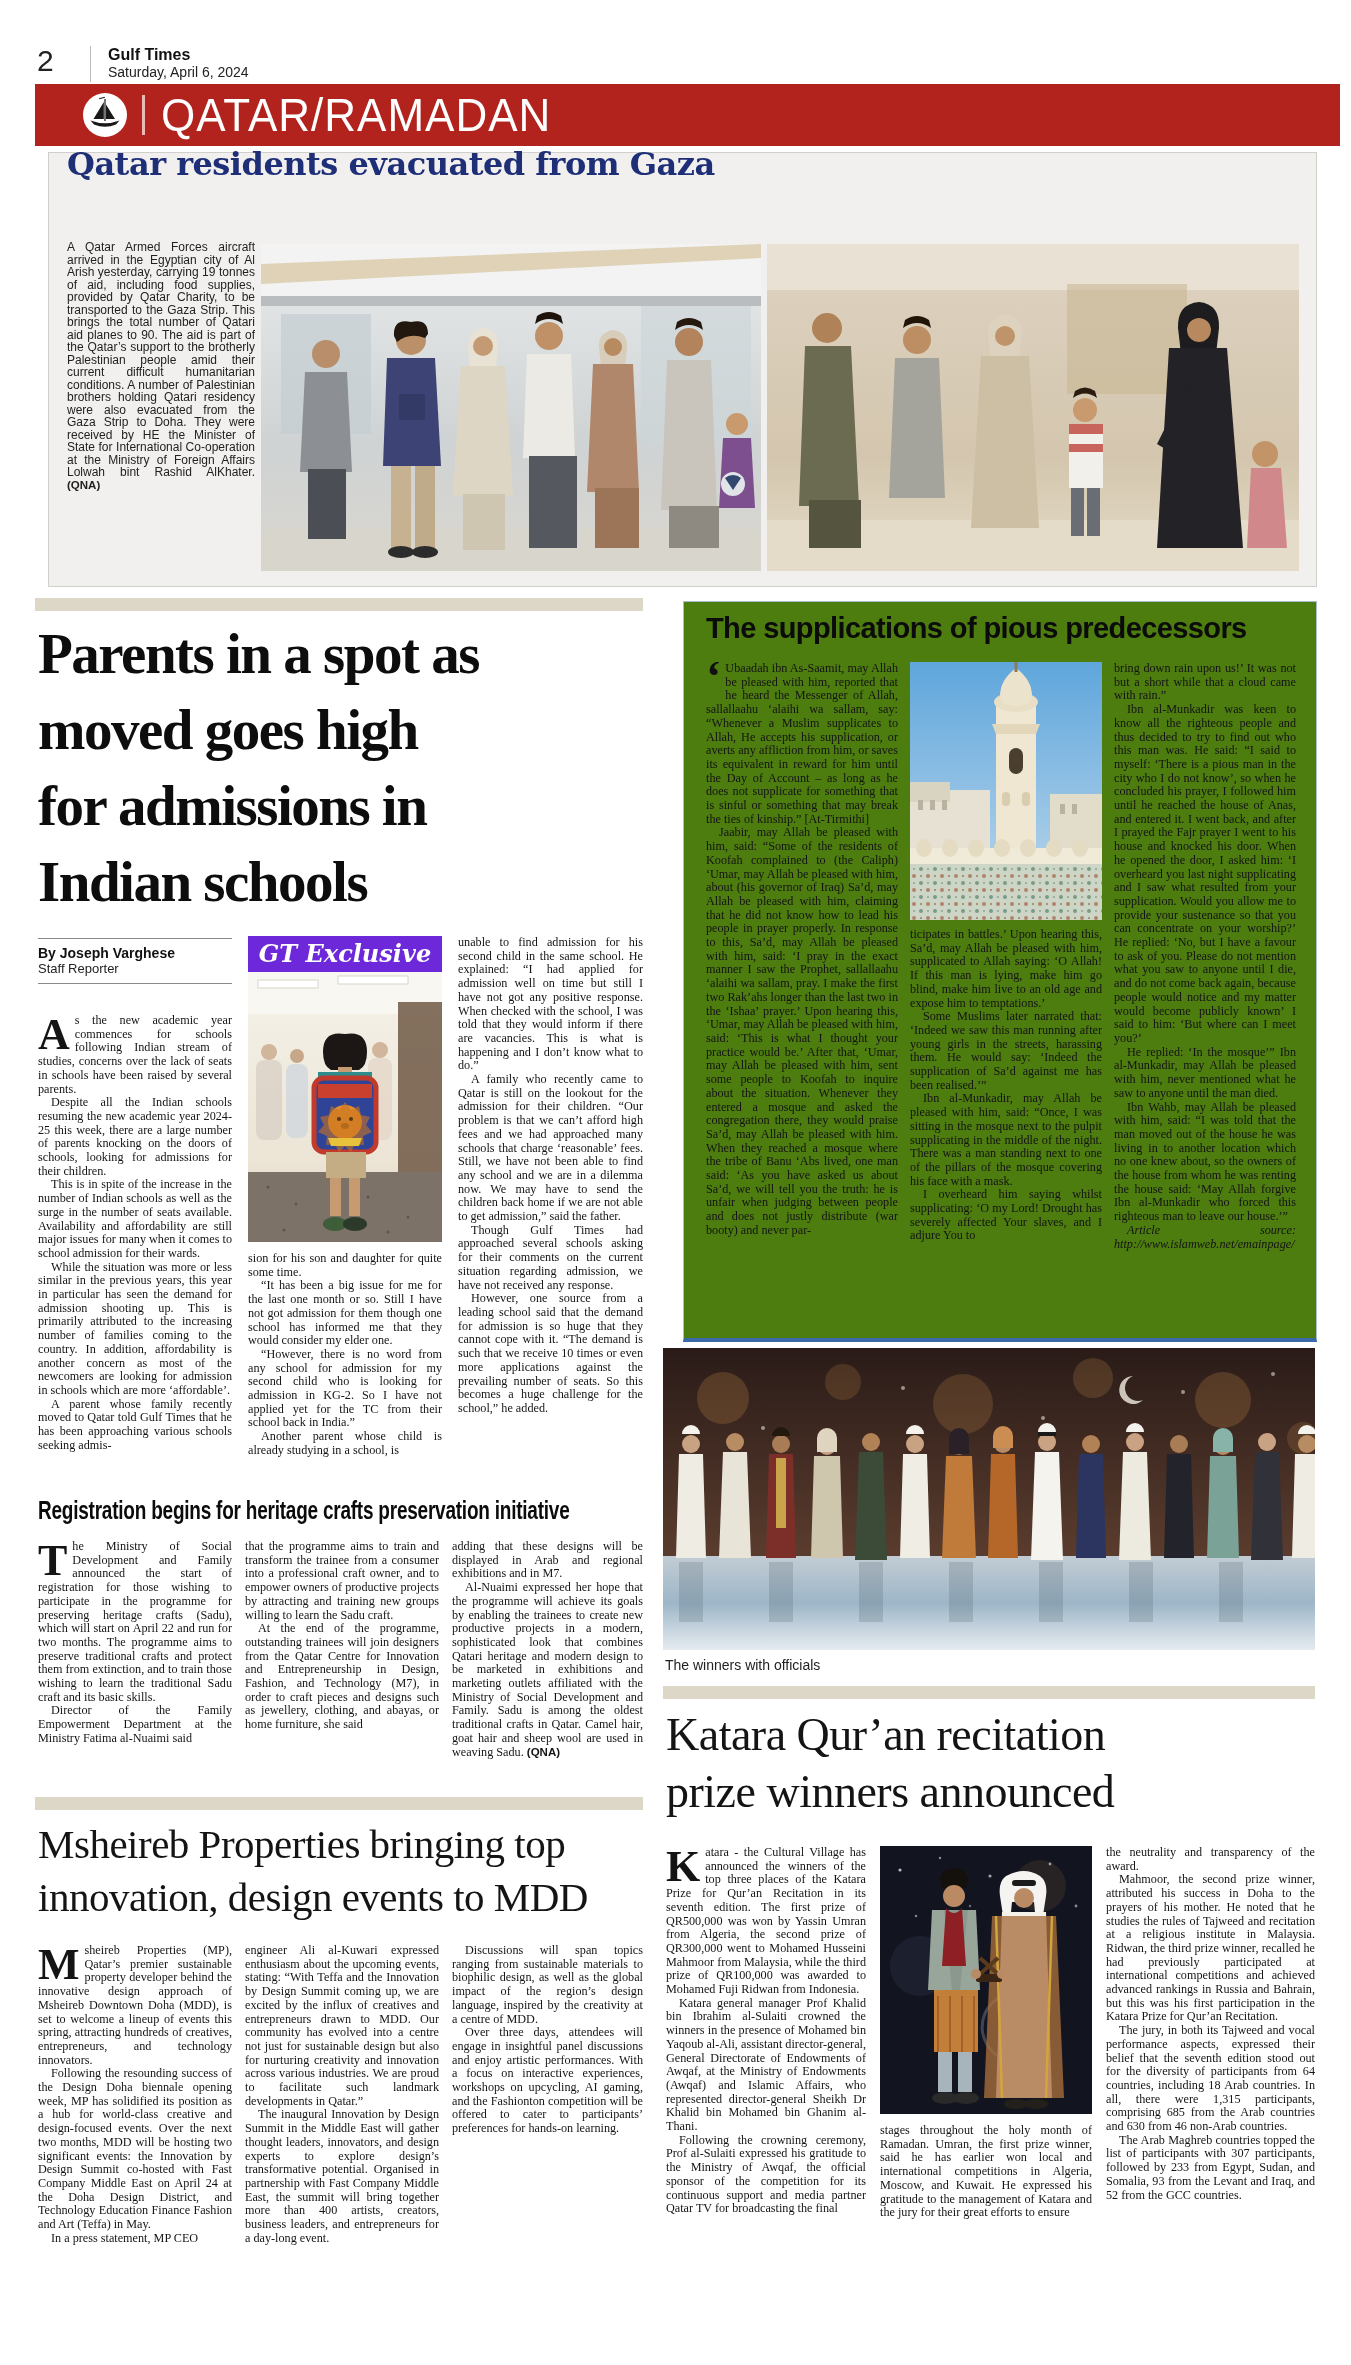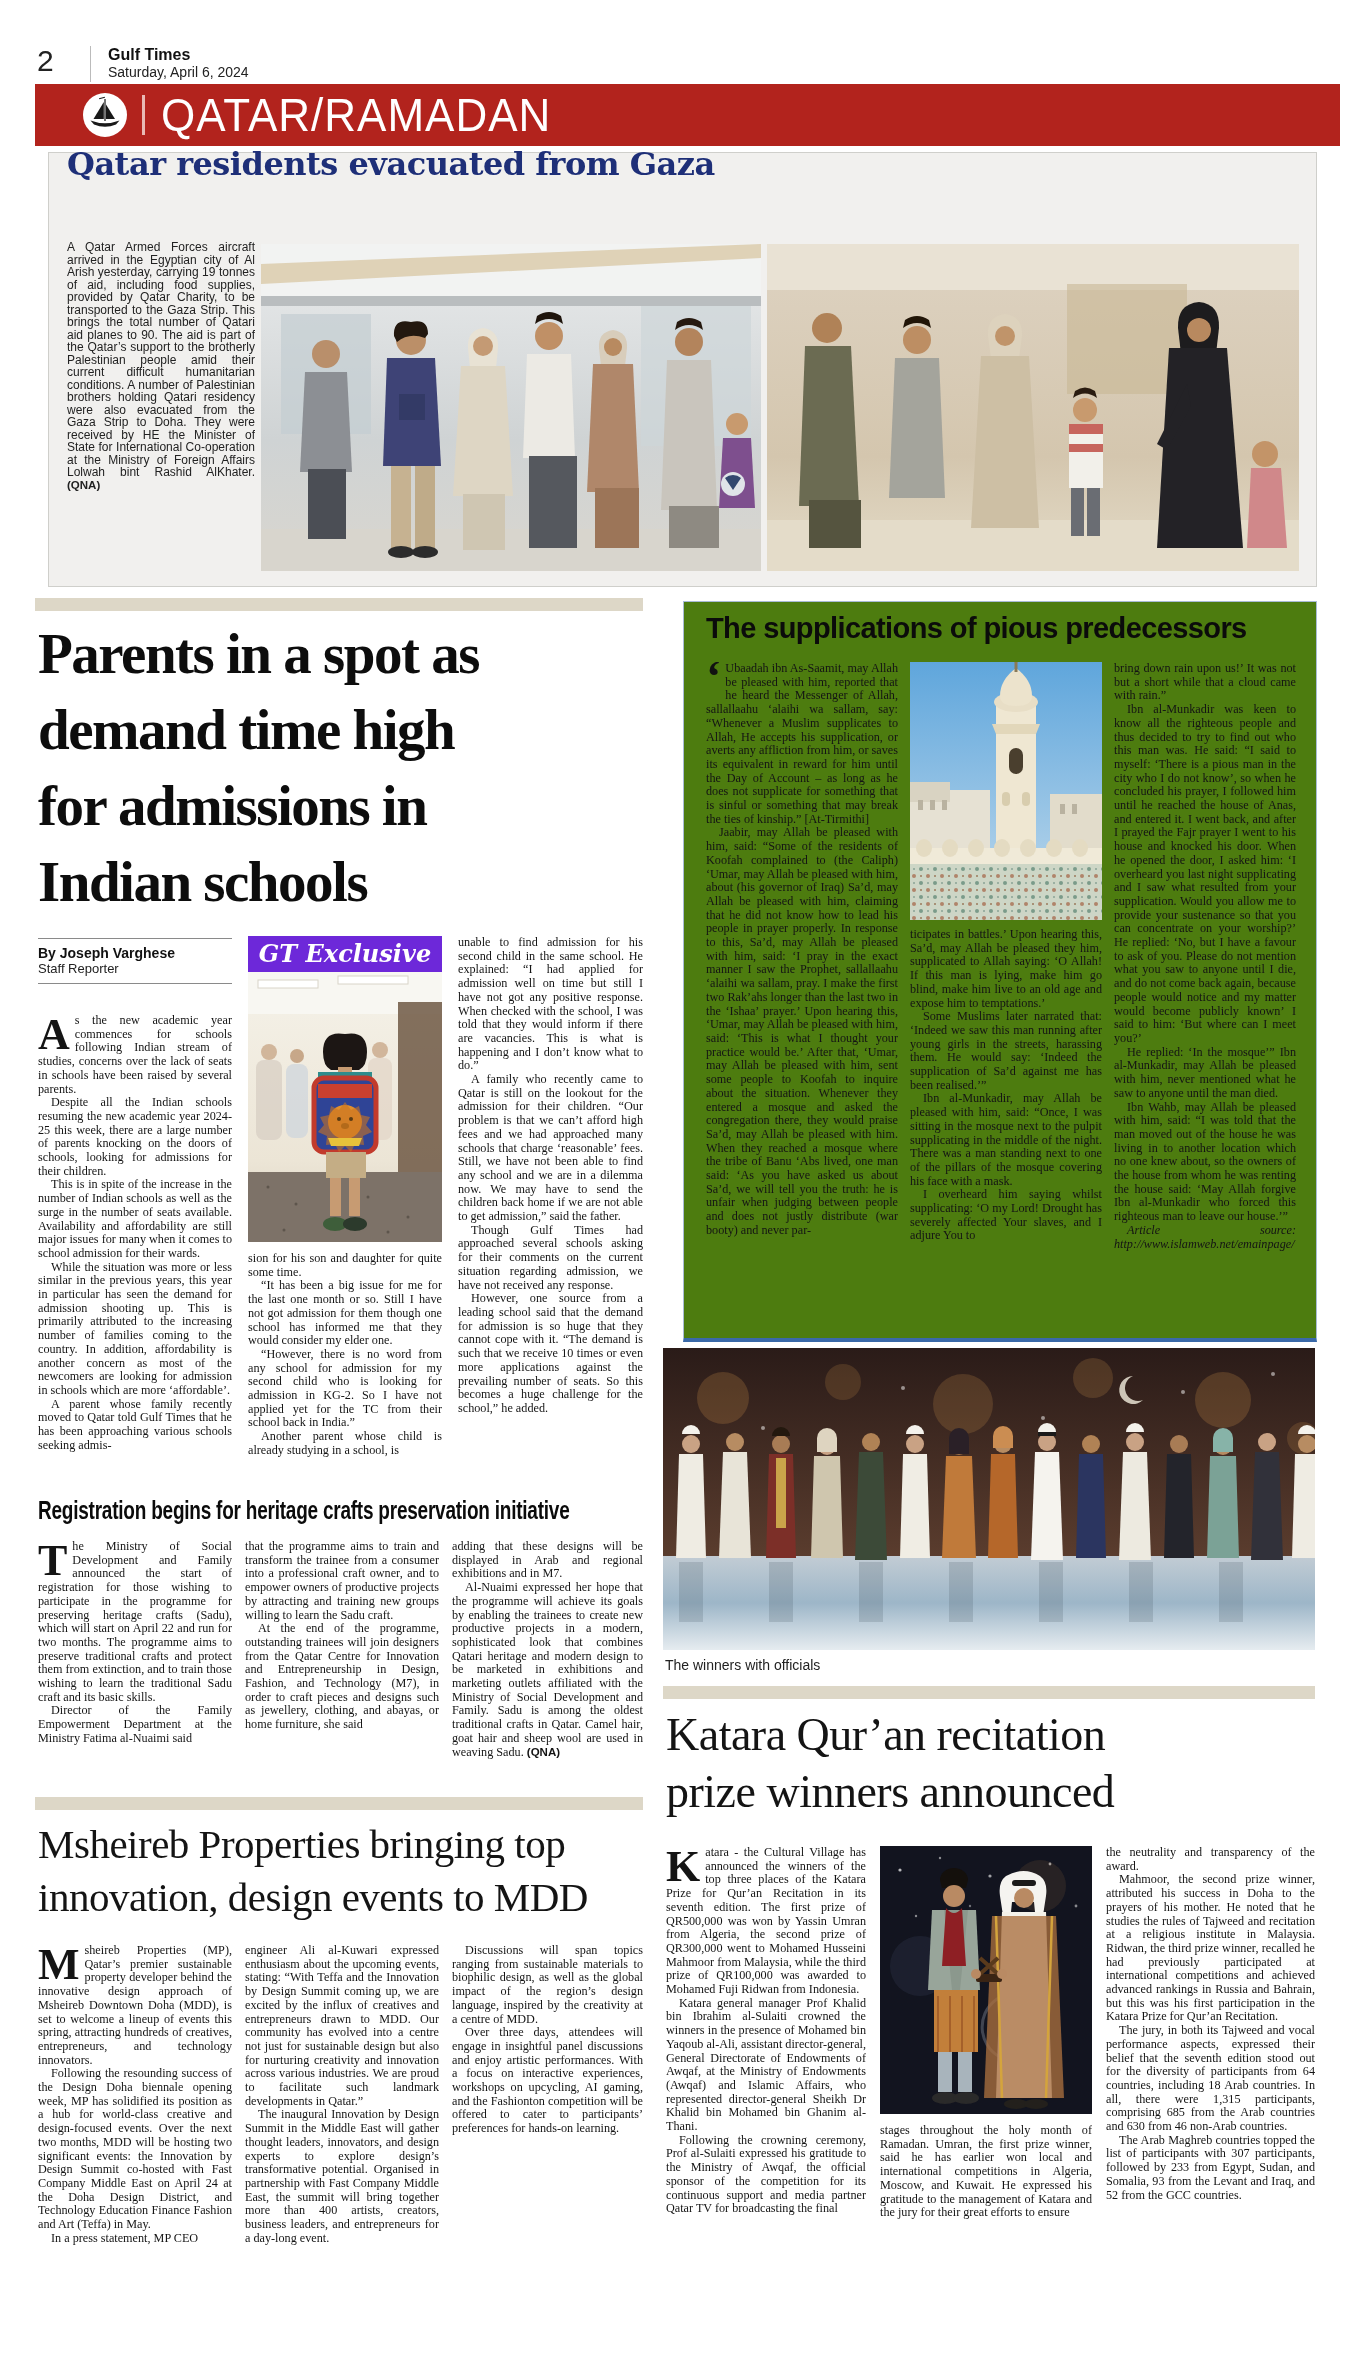--- a/index.html
+++ b/index.html
@@ -206,21 +206,21 @@
       <g>
           <circle cx="498" cy="210" r="13" fill="#c39468"></circle>
           <path d="M484 224 h30 l6 80 h-40 z" fill="#d0888a"></path>
         </g>
     </svg>
   </section>
 
   <div class="abs eyebrow" style="left:35px;top:598px;width:608px;height:13px;"></div>
   <div class="abs parents-head" style="left:38px;top:616px;width:615px;">
     <div>Parents in a spot as</div>
-    <div>demand time high</div>
+    <div>moved goes high</div>
     <div>for admissions in</div>
     <div>Indian schools</div>
   </div>
 
   <div class="abs byline-box" style="left:38px;top:938px;width:194px;">
     <div class="byline">By Joseph Varghese</div>
     <div class="byrole">Staff Reporter</div>
   </div>
 
   <div class="col bt" style="left:38px;top:1014px;width:194px;height:486px;">
@@ -355,21 +355,21 @@
             <ellipse cx="92" cy="186" rx="8" ry="9"></ellipse>
             <ellipse cx="118" cy="186" rx="8" ry="9"></ellipse>
             <ellipse cx="144" cy="186" rx="8" ry="9"></ellipse>
             <ellipse cx="170" cy="186" rx="8" ry="9"></ellipse>
         </g>
       </g>
       <rect x="0" y="202" width="192" height="56" fill="url(#carpet)"></rect>
     </svg>
 
     <div class="col bt" style="left:226px;top:326px;width:192px;height:392px;">
-      <p class="ni">ticipates in battles.’ Upon hearing this, Sa’d, may Allah be pleased they him, supplicated to Allah saying: ‘O Allah! If this man is lying, make him go blind, make him live to an old age and expose him to temptations.’</p>
+      <p class="ni">ticipates in battles.’ Upon hearing this, Sa’d, may Allah be pleased with him, supplicated to Allah saying: ‘O Allah! If this man is lying, make him go blind, make him live to an old age and expose him to temptations.’</p>
       <p>Some Muslims later narrated that: ‘Indeed we saw this man running after young girls in the streets, harassing them. He would say: ‘Indeed the supplication of Sa’d against me has been realised.’”</p>
       <p>Ibn al-Munkadir, may Allah be pleased with him, said: “Once, I was sitting in the mosque next to the pulpit supplicating in the middle of the night. There was a man standing next to one of the pillars of the mosque covering his face with a mask.</p>
       <p>I overheard him saying whilst supplicating: ‘O my Lord! Drought has severely affected Your slaves, and I adjure You to</p>
     </div>
 
     <div class="col bt" style="left:430px;top:60px;width:182px;height:656px;">
       <p class="ni">bring down rain upon us!’ It was not but a short while that a cloud came with rain.”</p>
       <p>Ibn al-Munkadir was keen to know all the righteous people and thus decided to try to find out who this man was. He said: “I said to myself: ‘There is a pious man in the city who I do not know’, so when he concluded his prayer, I followed him until he reached the house of Anas, and entered it. I went back, and after I prayed the Fajr prayer I went to his house and knocked his door. When he opened the door, I asked him: ‘I overheard you last night supplicating and I saw what resulted from your supplication. Would you allow me to provide your sustenance so that you can concentrate on your worship?’ He replied: ‘No, but I have a favour to ask of you. Please do not mention what you saw to anyone until I die, and do not come back again, because people would notice and my matter would become publicly known’ I said to him: ‘But where can I meet you?’</p>
       <p>He replied: ‘In the mosque’” Ibn al-Munkadir, may Allah be pleased with him, never mentioned what he saw to anyone until the man died.</p>
       <p>Ibn Wahb, may Allah be pleased with him, said: “I was told that the man moved out of the house he was living in to another location which no one knew about, so the owners of the house from whom he was renting the house said: ‘May Allah forgive Ibn al-Munkadir who forced this righteous man to leave our house.’”</p>

